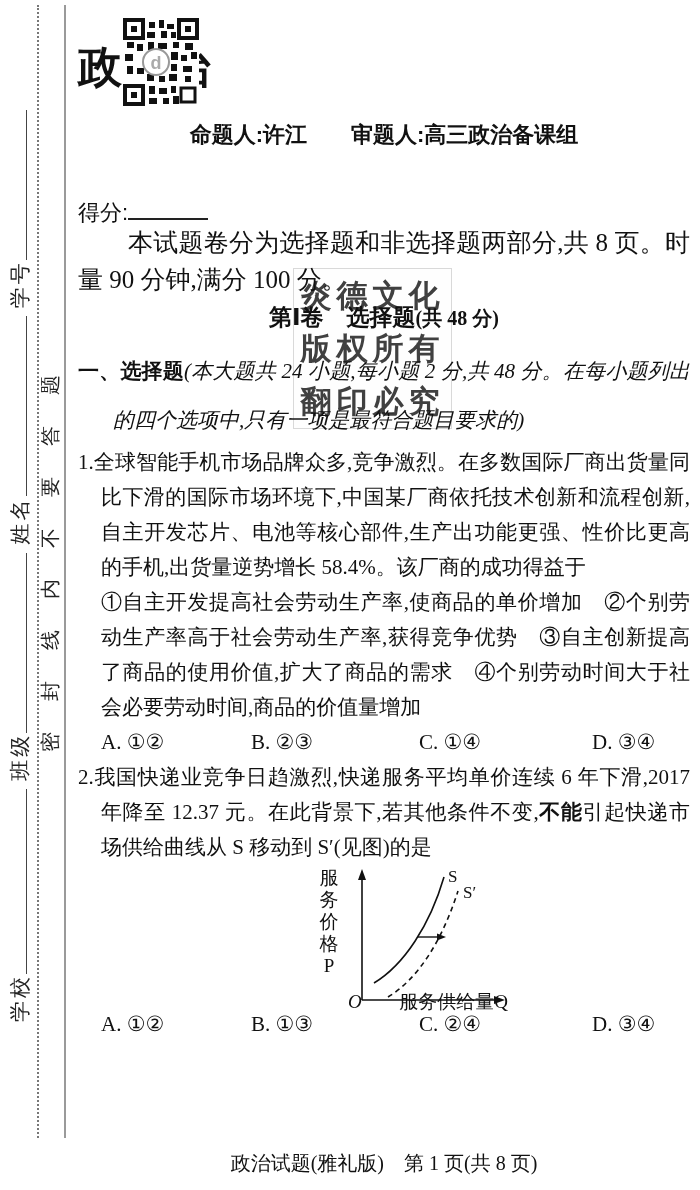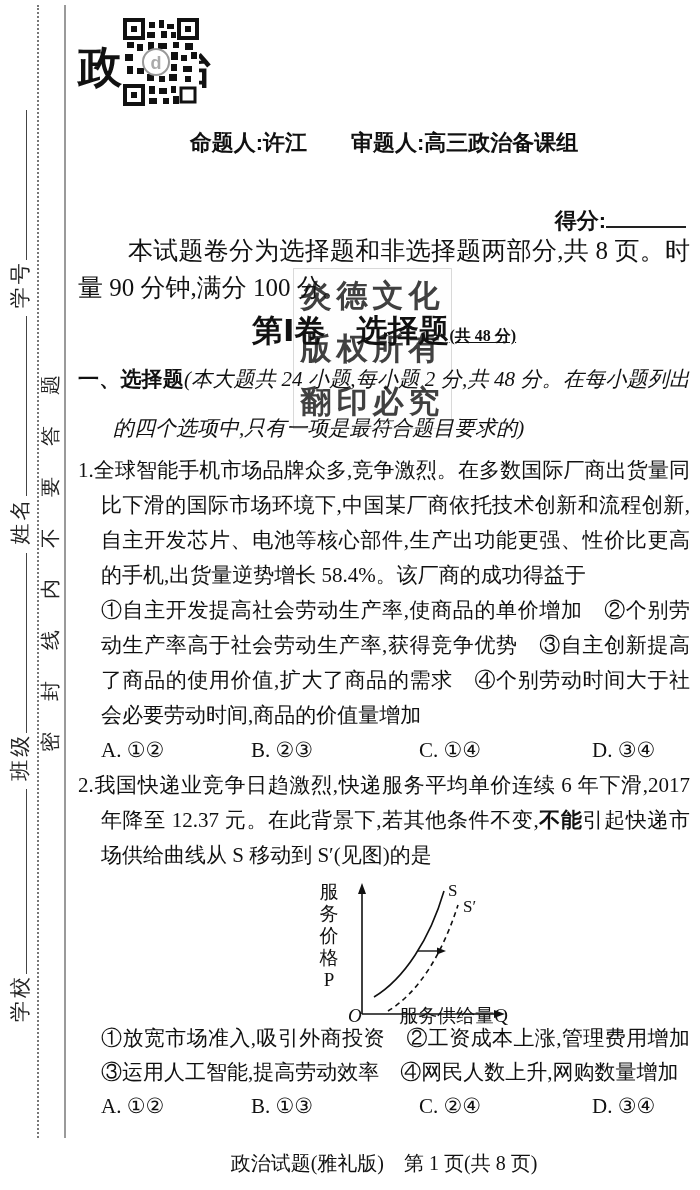--- a/index.html
+++ b/index.html
@@ -30,50 +30,50 @@
   .page-title{height:38px;text-align:center;font-size:27px;white-space:nowrap;}
   .brand{font-weight:bold;font-style:italic;letter-spacing:1px;}
   .title-rest{letter-spacing:0.5px;}
   .subject-block{position:relative;height:104px;margin-top:4px;}
   .qr{position:absolute;left:45px;top:2px;}
   .subject{
     text-align:left;padding-top:22px;font-size:44px;font-weight:bold;
     font-family:"Liberation Sans","DejaVu Sans",sans-serif;
   }
   .setters{
-    margin-top:8px;text-align:center;font-size:22px;font-weight:bold;
+    margin-top:0;text-align:center;font-size:22px;font-weight:bold;
     font-family:"Liberation Sans","DejaVu Sans",sans-serif;
   }
   .score-row{
-    margin-top:48px;height:26px;text-align:right;padding-right:4px;font-size:22px;font-weight:bold;
+    margin-top:48px;height:26px;padding-right:4px;font-size:22px;font-weight:normal;
     font-family:"Liberation Sans","DejaVu Sans",sans-serif;
   }
   .score-blank{display:inline-block;width:80px;border-bottom:2px solid #222;height:20px;vertical-align:baseline;}
   .intro{margin-top:0;font-size:25px;line-height:37px;text-indent:2em;text-align:justify;}
   .section-title{margin-top:4px;height:36px;text-align:center;}
   .section-title .main{
-    font-size:31px;font-weight:bold;font-family:"Liberation Sans","DejaVu Sans",sans-serif;
-  }
-  .section-title .paren{font-size:16px;font-weight:bold;text-decoration:underline;}
+    font-size:23px;font-weight:bold;font-family:"Liberation Sans","DejaVu Sans",sans-serif;
+  }
+  .section-title .paren{font-size:20px;font-weight:bold;}
   .instruction{margin-top:8px;font-size:21px;line-height:49px;padding-left:35px;text-indent:-35px;text-align:justify;}
   .instruction .lead{font-weight:bold;font-family:"Liberation Sans","DejaVu Sans",sans-serif;}
   .instruction .ibody{font-style:italic;}
   .question{font-size:21px;line-height:35px;text-align:justify;}
   .q2{line-height:35px;}
   .qblock{padding-left:23px;}
   .qstem{text-indent:-23px;}
   .qnum{display:inline;}
   .bold-em{font-weight:bold;}
   .options{
     display:grid;grid-template-columns:150px 168px 173px 1fr;line-height:35px;text-align:left;
   }
   .q2 .options{line-height:34px;}
   .q2 .qitems{line-height:34px;}
   
-  .graph{position:relative;width:190px;height:140px;margin:8px 0 0 217px;line-height:normal;}
+  .graph{position:relative;width:190px;height:140px;margin:2px 0 0 217px;line-height:normal;}
   .graph-ylabel{
     position:absolute;left:0;top:0;width:22px;font-size:19px;line-height:22px;
     word-break:break-all;text-align:center;
   }
   .graph-svg{position:absolute;left:24px;top:0;}
   .graph-o{position:absolute;left:30px;bottom:-6px;font-size:19px;font-style:italic;}
   .graph-xlabel{position:absolute;right:0px;bottom:-8px;font-size:19px;}
   
   .footer{position:absolute;left:78px;top:1150px;width:612px;text-align:center;font-size:20px;z-index:2;}
 </style>
@@ -196,21 +196,20 @@
           <path d="M46,130 C76,112 100,74 116,24" fill="none" stroke="#111" stroke-width="1.6" stroke-dasharray="5,4"></path>
           <line x1="76" y1="70" x2="97" y2="70" stroke="#111" stroke-width="1.4"></line>
           <polygon points="104,70 95,66.4 95,73.6" fill="#111"></polygon>
           <text x="106" y="15" font-size="17" fill="#111" font-family="Liberation Serif, DejaVu Serif, serif">S</text>
           <text x="121" y="31" font-size="17" fill="#111" font-family="Liberation Serif, DejaVu Serif, serif">S′</text>
         </svg>
         <div class="graph-o">O</div>
         <div class="graph-xlabel">服务供给量Q</div>
       </div>
 
-      <div class="qitems">①放宽市场准入,吸引外商投资　②工资成本上涨,管理费用增加　③运用人工智能,提高劳动效率　④网民人数上升,网购数量增加</div>
       <div class="options">
         <span>A. ①②</span>
         <span>B. ①③</span>
         <span>C. ②④</span>
         <span>D. ③④</span>
       </div>
     </div>
 
   </div>
 

